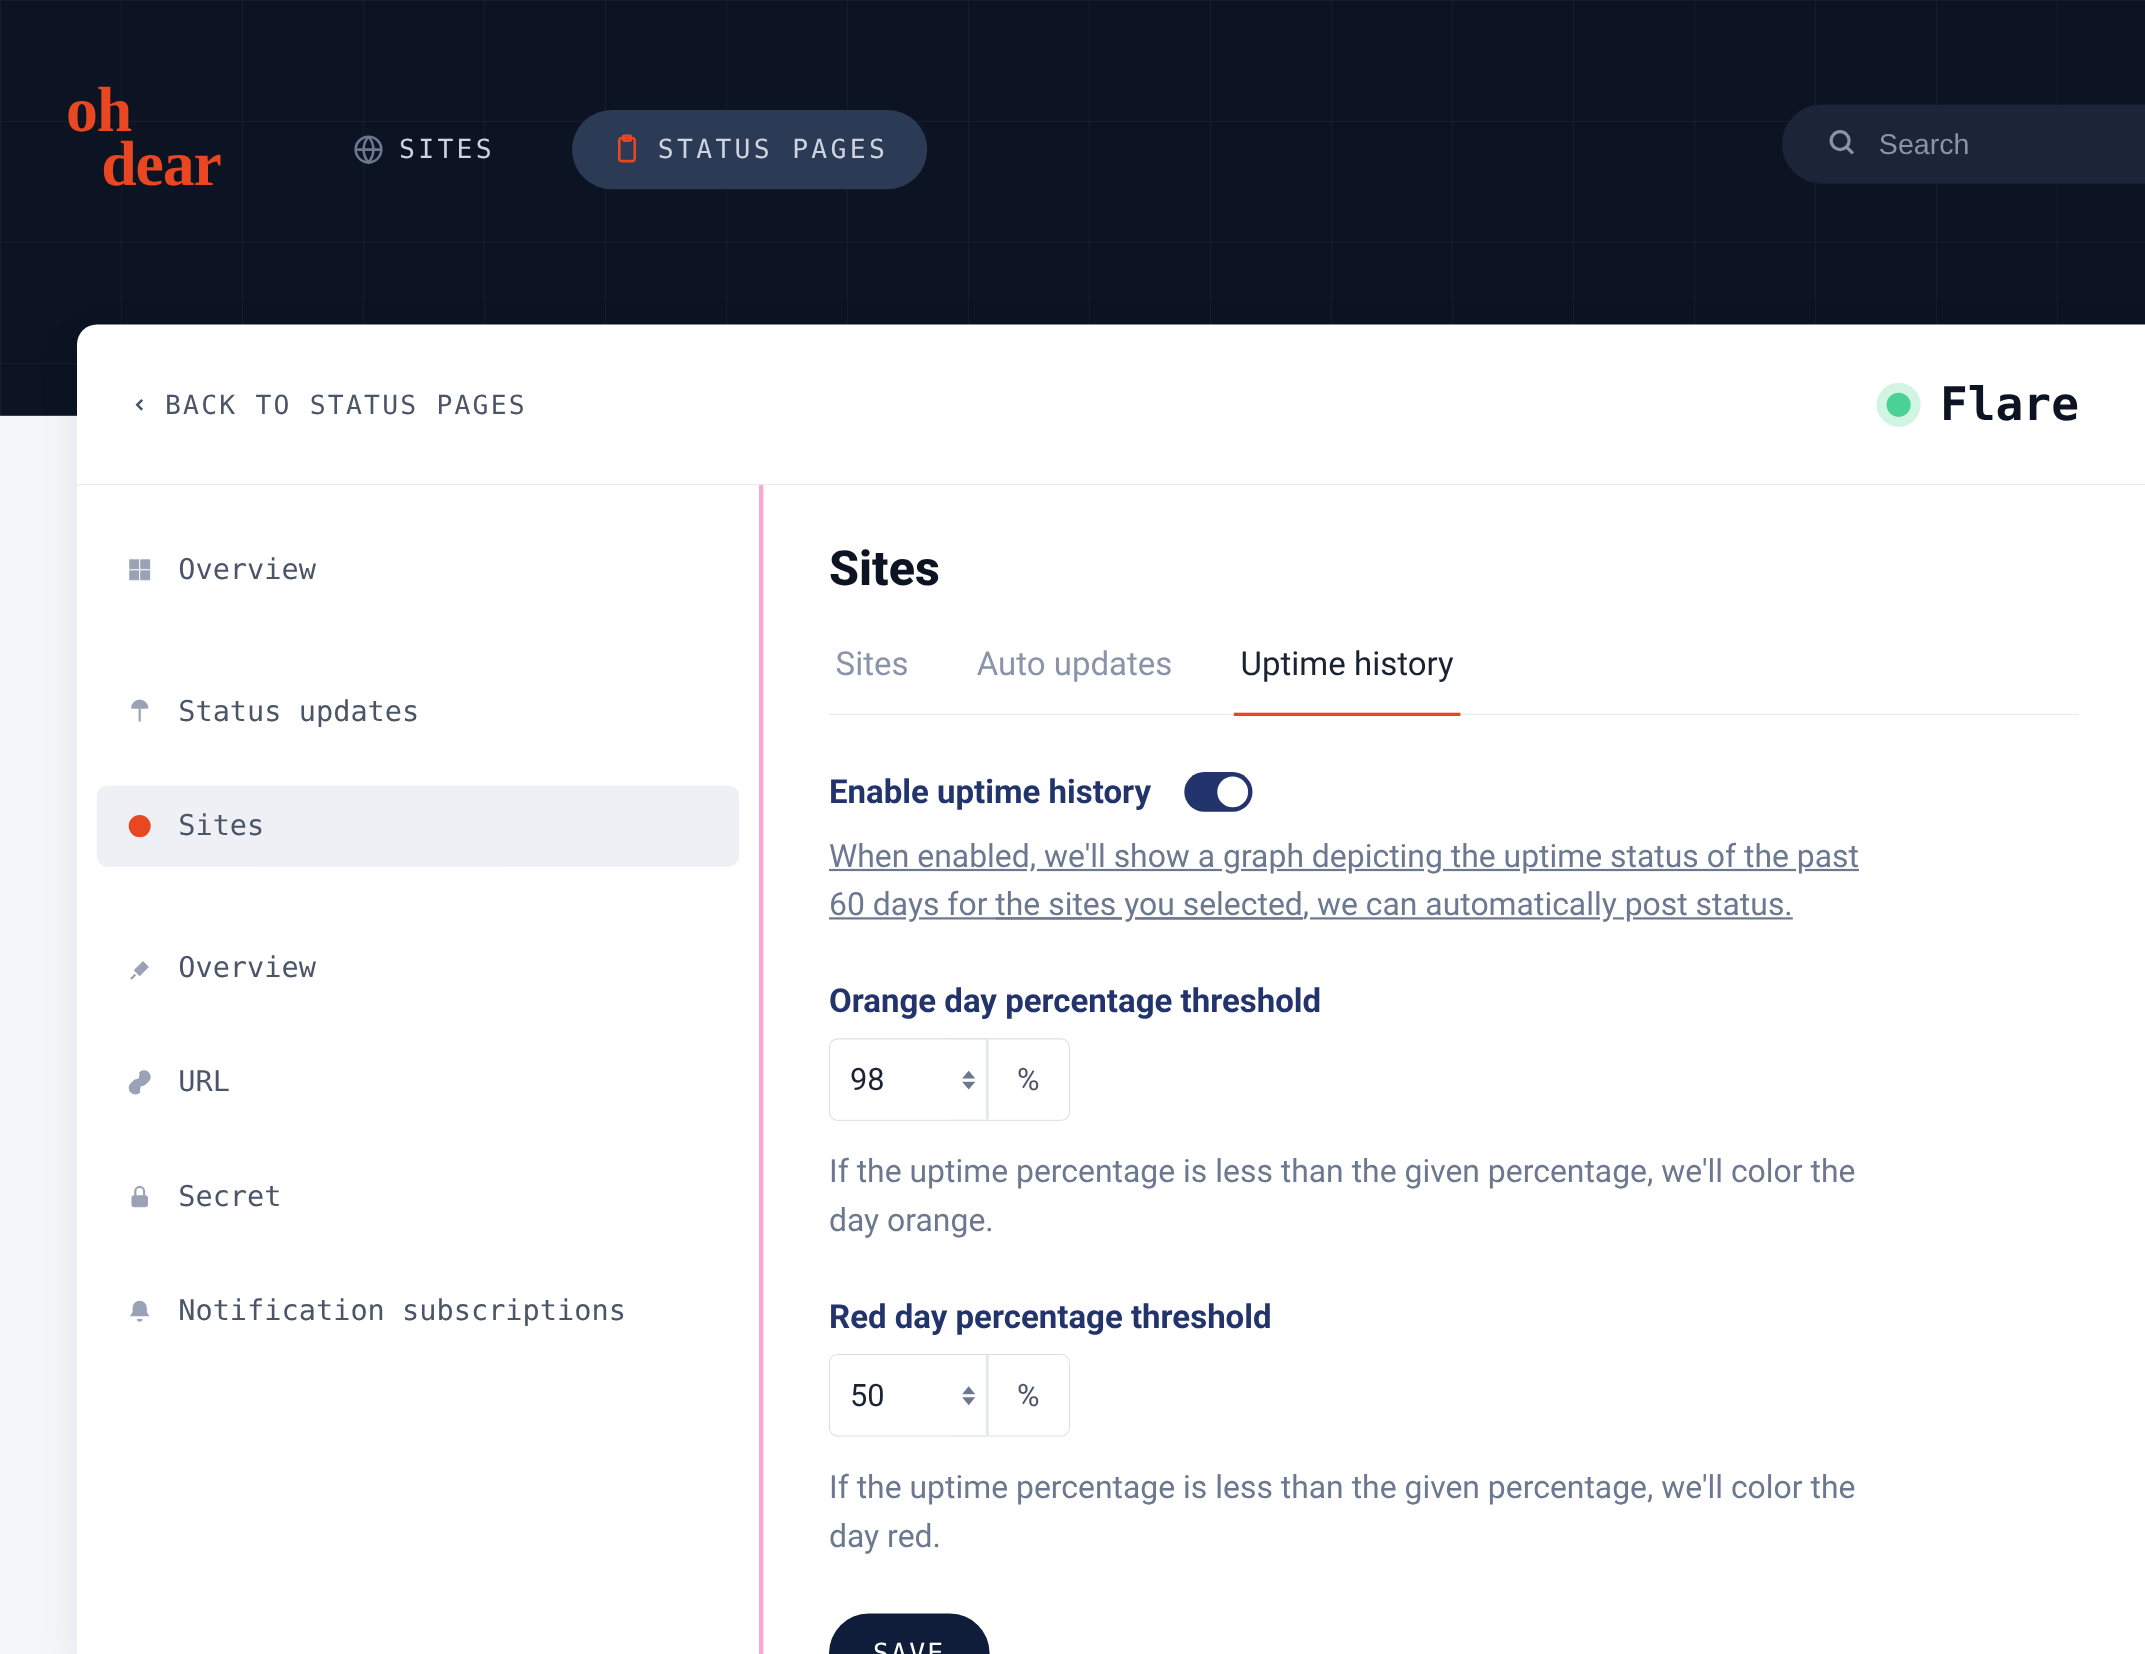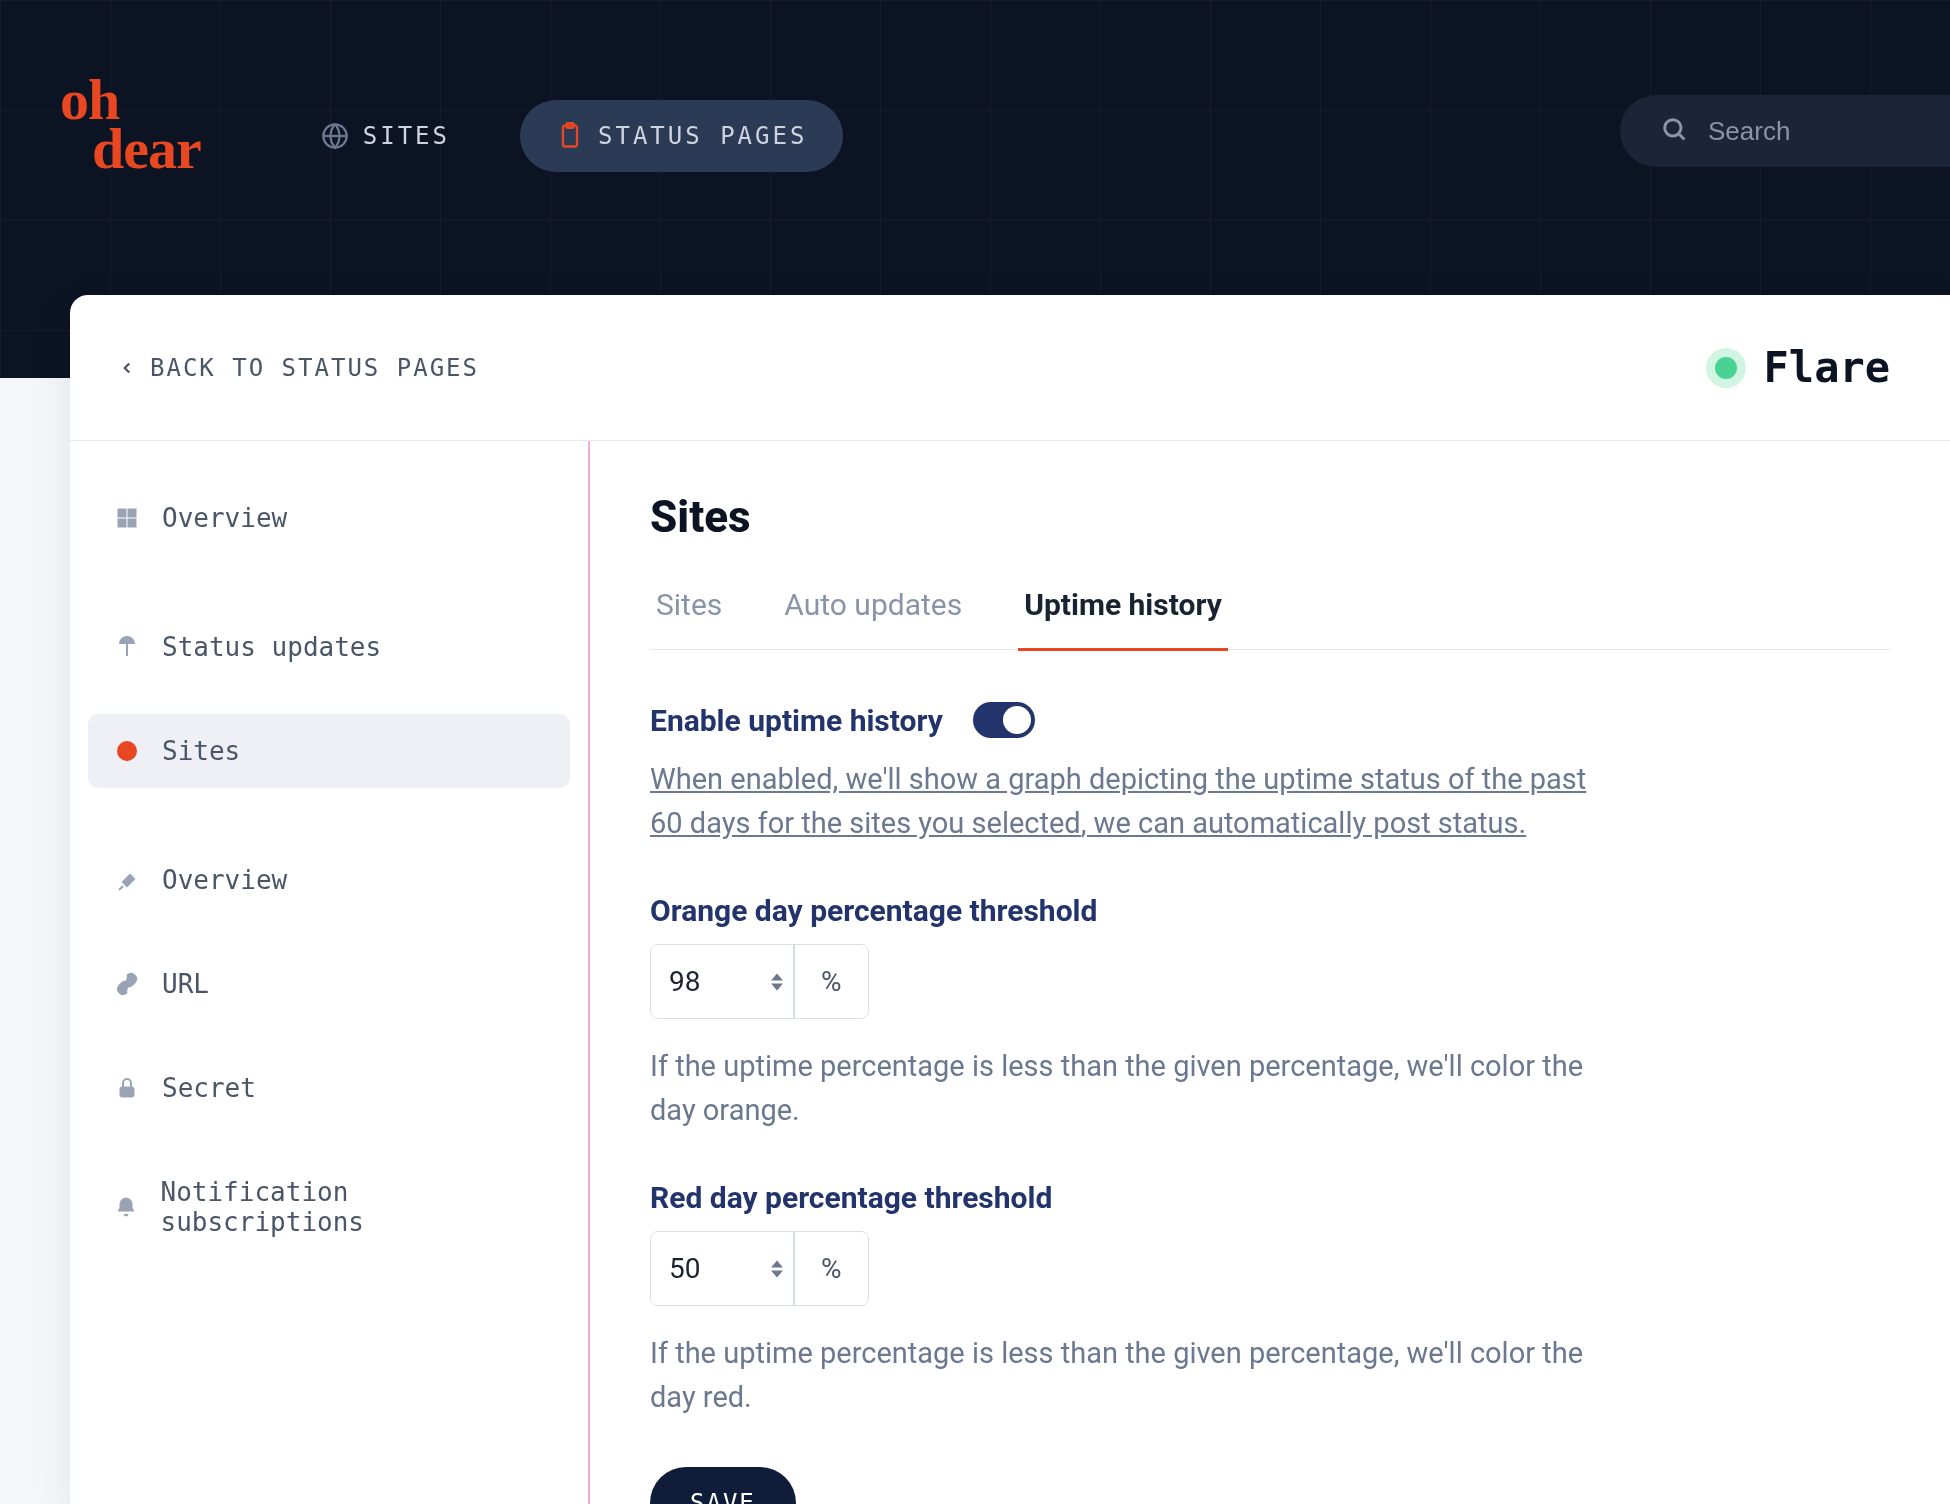--- a/index.html
+++ b/index.html
@@ -125,23 +125,23 @@
   font-family: "Menlo","Consolas",monospace;
   font-size: 42px;
   font-weight: 600;
   color: #0c1322;
 }
 
 .card-body { display: flex; flex: 1; overflow: hidden; }
 
 
 .sidebar {
-  width: 520px;
+  width: 624px;
   padding: 40px 18px;
-  border-right: 2px solid #f9a8d4;
+  border-right: 4px solid #f9a8d4;
 }
 .sidebar-item {
   font-family: "Menlo","Consolas",monospace;
   font-size: 26px;
   color: #4a5568;
   padding: 22px 26px;
   border-radius: 10px;
   display: flex;
   align-items: center;
   gap: 22px;
@@ -159,21 +159,21 @@
 .page-heading { font-size: 44px; font-weight: 800; color: #0c1322; margin-bottom: 44px; }
 .tabs { display: flex; gap: 50px; border-bottom: 1px solid #e5e8ee; margin-bottom: 52px; }
 .tab {
   font-size: 30px;
   color: #8a94a8;
   padding: 0 6px 26px 6px;
   cursor: pointer;
   border-bottom: 3px solid transparent;
   margin-bottom: -2px;
 }
-.tab.active { color: #1a2332; font-weight: 700; border-bottom-color: #e84721; }
+.tab.active { color: #1a2332; font-weight: 400; border-bottom-color: #e84721; }
 
 .field-row { display: flex; align-items: center; gap: 30px; margin-bottom: 20px; }
 .field-label { font-size: 30px; font-weight: 700; color: #22346b; }
 
 .toggle {
   width: 62px; height: 36px; border-radius: 20px;
   background: #22346b;
   position: relative;
   cursor: pointer;
 }

